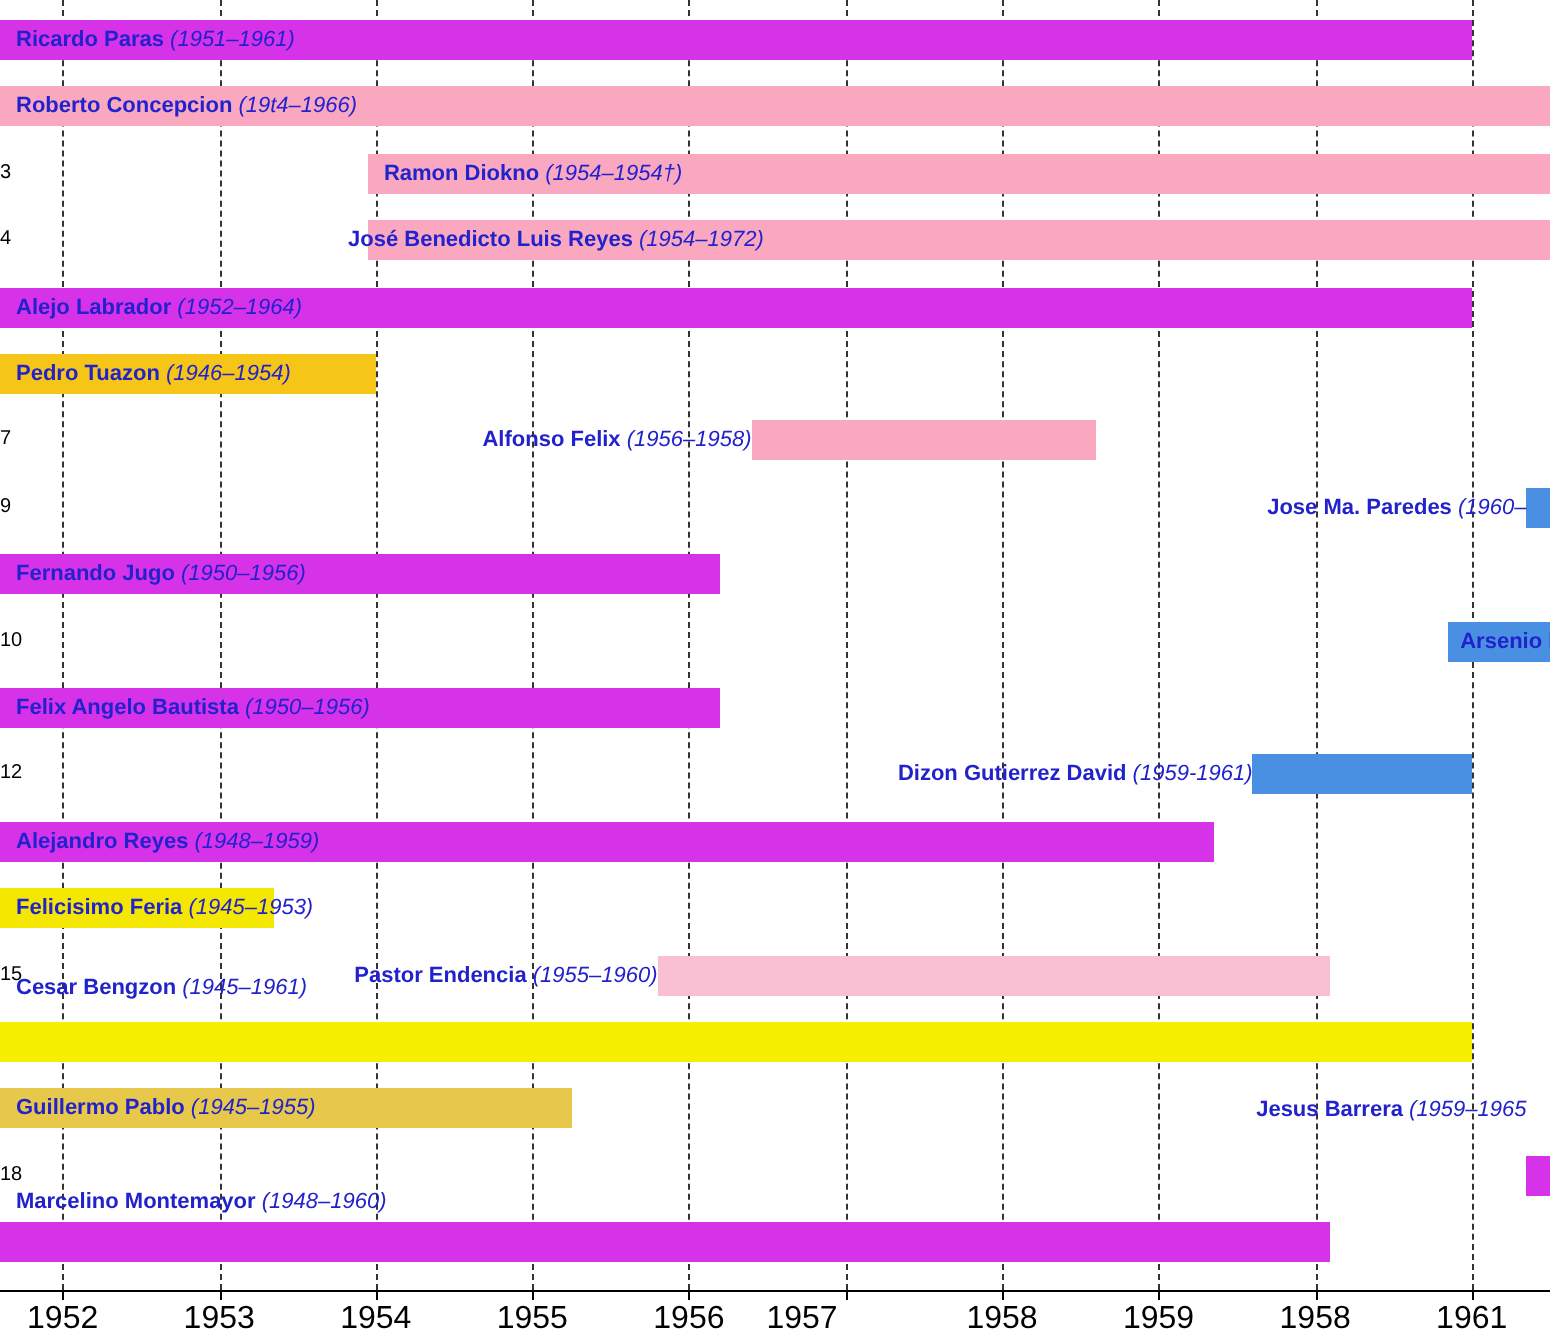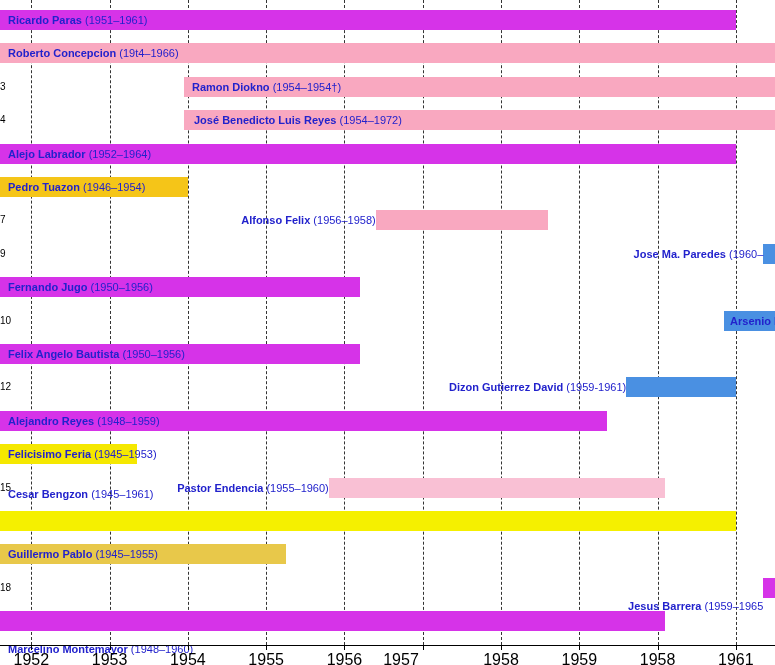--- a/index.html
+++ b/index.html
@@ -70,20 +70,21 @@
   .bar-label {
     position: absolute;
     font-size: 11px;
     font-weight: bold;
     color: #2222cc;
     white-space: nowrap;
     line-height: 20px;
   }
   .bar-label .years {
     font-weight: normal;
+    font-style: italic;
   }
   .bar-label.inside {
     padding-left: 4px;
   }
   .bar-label.outside-left {
     text-align: right;
     padding-right: 5px;
   }
 </style>
 </head>
@@ -108,21 +109,21 @@
         <div class="bar" style="left: 0px; top: 10px; width: 735.859px; background: rgb(214, 51, 232);"></div>
         <div class="bar-label inside" style="top: 10px; color: rgb(34, 34, 204); left: 4px;"><span>Ricardo Paras</span><span class="years"> (1951–1961)</span></div>
         <div class="row-index" style="top: 47.4px;">2</div>
         <div class="bar" style="left: 0px; top: 43.4px; width: 775px; background: rgb(249, 168, 192);"></div>
         <div class="bar-label inside" style="top: 43.4px; color: rgb(34, 34, 204); left: 4px;"><span>Roberto Concepcion</span><span class="years"> (19t4–1966)</span></div>
         <div class="row-index" style="top: 80.8px;">3</div>
         <div class="bar" style="left: 183.965px; top: 76.8px; width: 591.035px; background: rgb(249, 168, 192);"></div>
         <div class="bar-label inside" style="top: 76.8px; color: rgb(34, 34, 204); left: 187.965px;"><span>Ramon Diokno</span><span class="years"> (1954–1954†)</span></div>
         <div class="row-index" style="top: 114.2px;">4</div>
         <div class="bar" style="left: 183.965px; top: 110.2px; width: 591.035px; background: rgb(249, 168, 192);"></div>
-        <div class="bar-label inside" style="top: 110.2px; color: rgb(34, 34, 204); left: 190px;"><span>José Benedicto Luis Reyes</span><span class="years"> (1954–1972)</span></div>
+        <div class="bar-label inside" style="top: 110.2px; color: rgb(34, 34, 204); left: 170px;"><span>José Benedicto Luis Reyes</span><span class="years"> (1954–1972)</span></div>
         <div class="row-index" style="top: 147.6px;">5</div>
         <div class="bar" style="left: 0px; top: 143.6px; width: 735.859px; background: rgb(214, 51, 232);"></div>
         <div class="bar-label inside" style="top: 143.6px; color: rgb(34, 34, 204); left: 4px; text-align: center;"><span>Alejo Labrador</span><span class="years"> (1952–1964)</span></div>
         <div class="row-index" style="top: 181px;">6</div>
         <div class="bar" style="left: 0px; top: 177px; width: 187.879px; background: rgb(245, 197, 24);"></div>
         <div class="bar-label inside" style="top: 177px; color: rgb(34, 34, 204); left: 4px;"><span>Pedro Tuazon</span><span class="years"> (1946–1954)</span></div>
         <div class="row-index" style="top: 214.4px;">7</div>
         <div class="bar" style="left: 375.758px; top: 210.4px; width: 172.222px; background: rgb(249, 168, 192);"></div>
         <div class="bar-label outside-left" style="top: 210.4px; color: rgb(34, 34, 204); left: 0px; width: 375.758px;"><span>Alfonso Felix</span><span class="years"> (1956–1958)</span></div>
         <div class="row-index" style="top: 247.8px;">9</div>
@@ -150,24 +151,24 @@
         <div class="bar" style="left: 328.788px; top: 477.6px; width: 336.616px; background: rgb(249, 192, 212);"></div>
         <div class="bar-label outside-left" style="top: 477.6px; color: rgb(34, 34, 204); left: 0px; width: 328.788px;"><span>Pastor Endencia</span><span class="years"> (1955–1960)</span></div>
         <div class="row-index" style="top: 515px;">16</div>
         <div class="bar" style="left: 0px; top: 511px; width: 735.859px; background: rgb(245, 240, 0);"></div>
         <div class="bar-label inside" style="top: 484px; color: rgb(34, 34, 204); left: 4px; text-align: center;"><span>Cesar Bengzon</span><span class="years"> (1945–1961)</span></div>
         <div class="row-index" style="top: 548.4px;">17</div>
         <div class="bar" style="left: 0px; top: 544.4px; width: 285.732px; background: rgb(232, 200, 74);"></div>
         <div class="bar-label inside" style="top: 544.4px; color: rgb(34, 34, 204); left: 4px;"><span>Guillermo Pablo</span><span class="years"> (1945–1955)</span></div>
         <div class="row-index" style="top: 581.8px;">18</div>
         <div class="bar" style="left: 763.258px; top: 577.8px; width: 11.7424px; background: rgb(214, 51, 232);"></div>
-        <div class="bar-label outside-left" style="top: 596px; color: rgb(34, 34, 204); left: 0px; width: 763.258px;"><span>Jesus Barrera</span><span class="years"> (1959–1965</span></div>
+        <div class="bar-label outside-left" style="top: 545px; color: rgb(34, 34, 204); left: 0px; width: 763.258px;"><span>Jesus Barrera</span><span class="years"> (1959–1965</span></div>
         <div class="row-index" style="top: 615.2px;">19</div>
         <div class="bar" style="left: 0px; top: 611.2px; width: 665.404px; background: rgb(214, 51, 232);"></div>
-        <div class="bar-label inside" style="top: 639px; color: rgb(34, 34, 204); left: 4px;"><span>Marcelino Montemayor</span><span class="years"> (1948–1960)</span></div>
+        <div class="bar-label inside" style="top: 591px; color: rgb(34, 34, 204); left: 4px;"><span>Marcelino Montemayor</span><span class="years"> (1948–1960)</span></div>
       </div>
   </div>
   <div class="axis-line"></div>
   <div id="ticks-layer">
       <div class="tick" style="left: 31.3131px;"></div>
       <div class="tick-label" style="left: 31.3131px;">1952</div>
       <div class="tick" style="left: 109.596px;"></div>
       <div class="tick-label" style="left: 109.596px;">1953</div>
       <div class="tick" style="left: 187.879px;"></div>
       <div class="tick-label" style="left: 187.879px;">1954</div>

